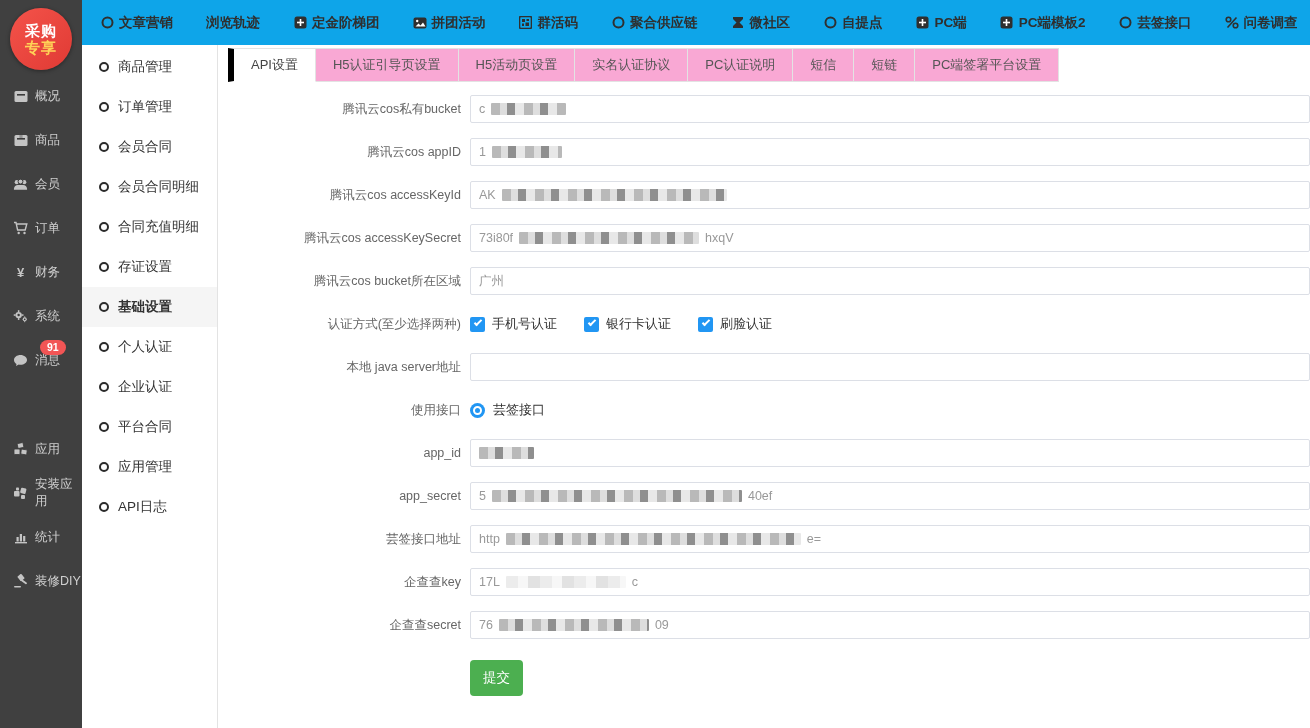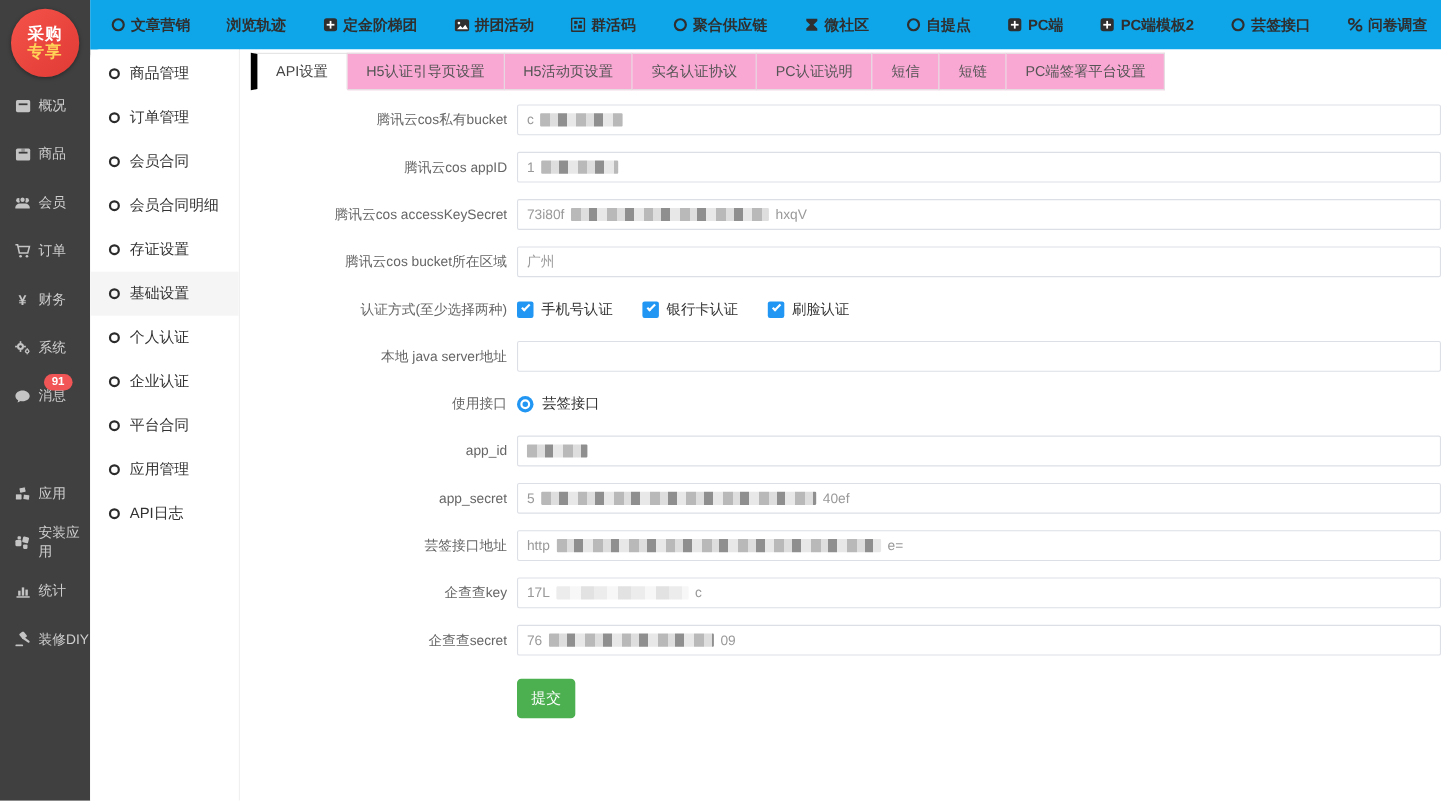--- a/index.html
+++ b/index.html
@@ -36,21 +36,21 @@
 
   .body { flex:1; display:flex; min-height:0; }
 
   
   .submenu { width:136px; flex-shrink:0; border-right:1px solid #e3e3e3;
     background:#fff; padding-top:2px; border-top-left-radius:8px; }
   .sub-item { height:40px; display:flex; align-items:center; gap:9px;
     padding-left:17px; font-size:13.5px; color:#333; cursor:pointer; }
   .sub-item .ring { width:10px; height:10px; border:2px solid #2b2b2b;
     border-radius:50%; flex-shrink:0; }
-  .sub-item.active { background:#f5f5f5; font-weight:normal; }
+  .sub-item.active { background:#f5f5f5; font-weight:bold; }
 
   
   .content { flex:1; min-width:0; padding:3px 0 0 10px; background:#fff; }
   .tabs { display:flex; width:fit-content; }
   .tab { height:34px; display:flex; align-items:center; padding:0 17px;
     font-size:13px; color:#555; background:#f9a8d4;
     border:1px solid #e3e3e3; border-left:none; cursor:pointer; white-space:nowrap; }
   .tab:first-child { border-left:6px solid #000000; }
   .tab.active { background:#fff; border-bottom-color:#fff; color:#444; }
 
@@ -347,20 +347,24 @@
         <div class="sub-item">
             <span class="ring"></span>
             <span>会员合同</span>
           </div>
         <div class="sub-item">
             <span class="ring"></span>
             <span>会员合同明细</span>
           </div>
         <div class="sub-item">
             <span class="ring"></span>
+            <span>合同充值明细</span>
+          </div>
+        <div class="sub-item">
+            <span class="ring"></span>
             <span>存证设置</span>
           </div>
         <div class="sub-item active">
             <span class="ring"></span>
             <span>基础设置</span>
           </div>
         <div class="sub-item">
             <span class="ring"></span>
             <span>个人认证</span>
           </div>
@@ -425,20 +429,29 @@
           <div class="row">
             <div class="flabel">腾讯云cos appID</div>
             <div class="fctrl">
                 <div class="tbox" role="textbox">
               <span>1</span>
               <span class="redact" style="width:70px"></span>
             </div>
               </div>
           </div>
 
+          <div class="row">
+            <div class="flabel">腾讯云cos accessKeyId</div>
+            <div class="fctrl">
+                <div class="tbox" role="textbox">
+              <span>AK</span>
+              <span class="redact" style="width:225px"></span>
+            </div>
+              </div>
+          </div>
 
           <div class="row">
             <div class="flabel">腾讯云cos accessKeySecret</div>
             <div class="fctrl">
                 <div class="tbox" role="textbox">
               <span>73i80f</span>
               <span class="redact" style="width:180px"></span>
               <span>hxqV</span>
             </div>
               </div>

